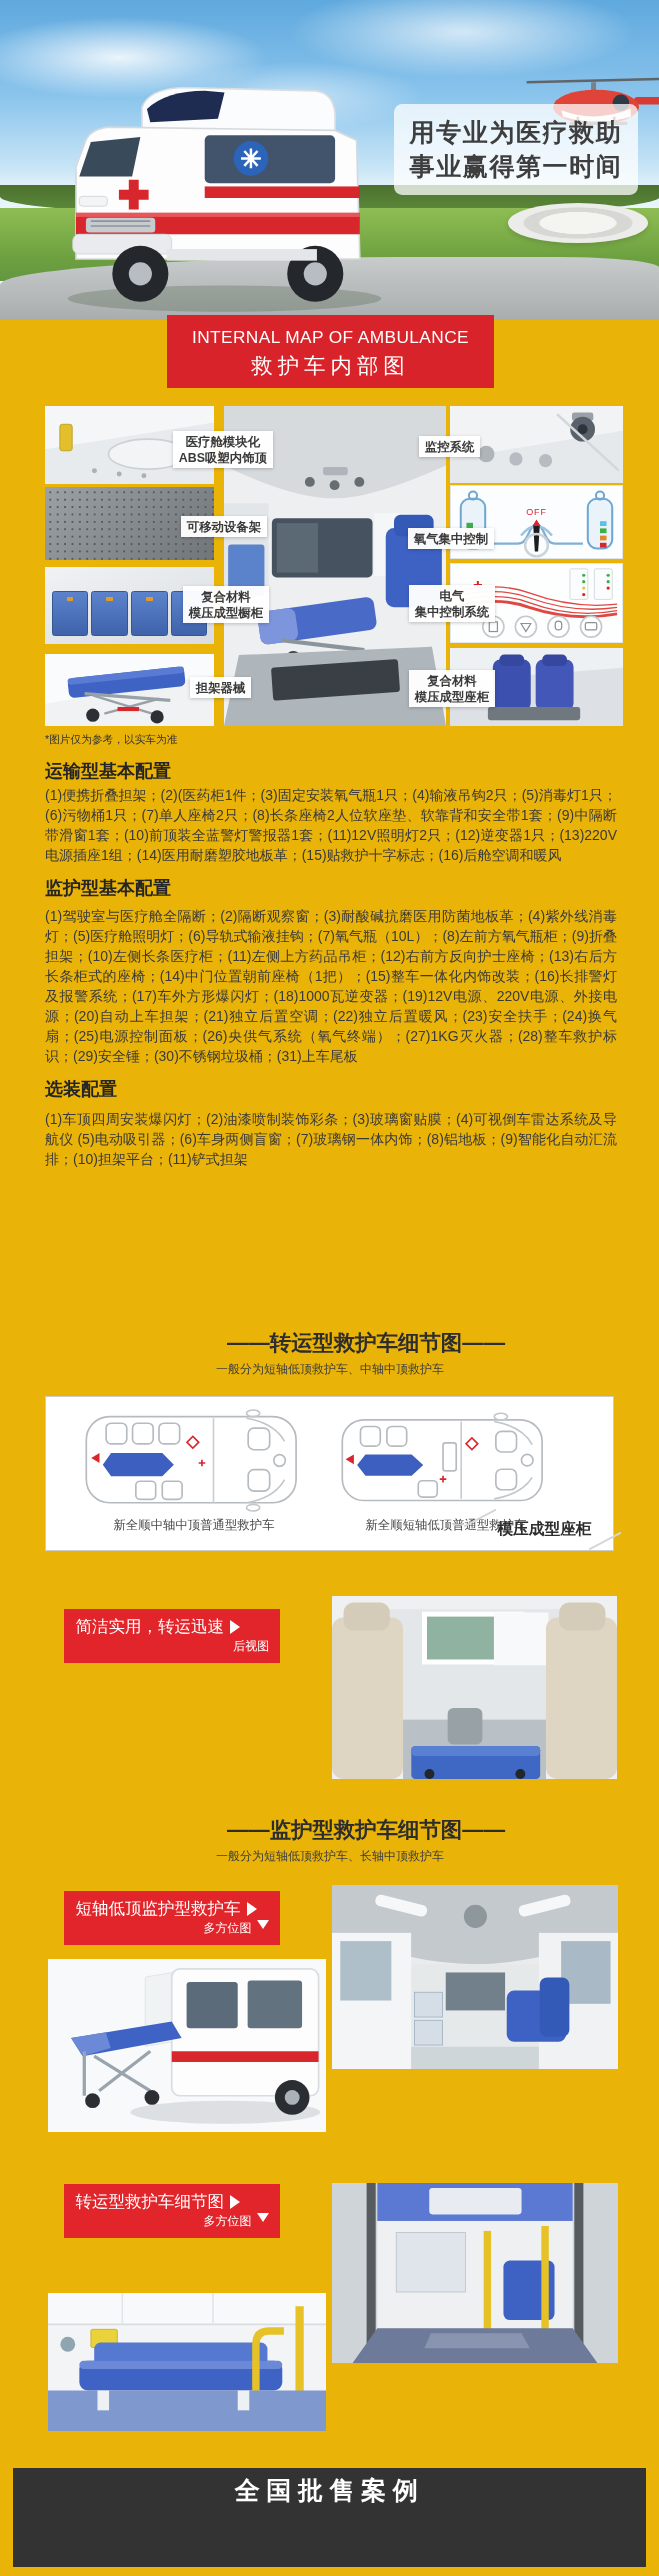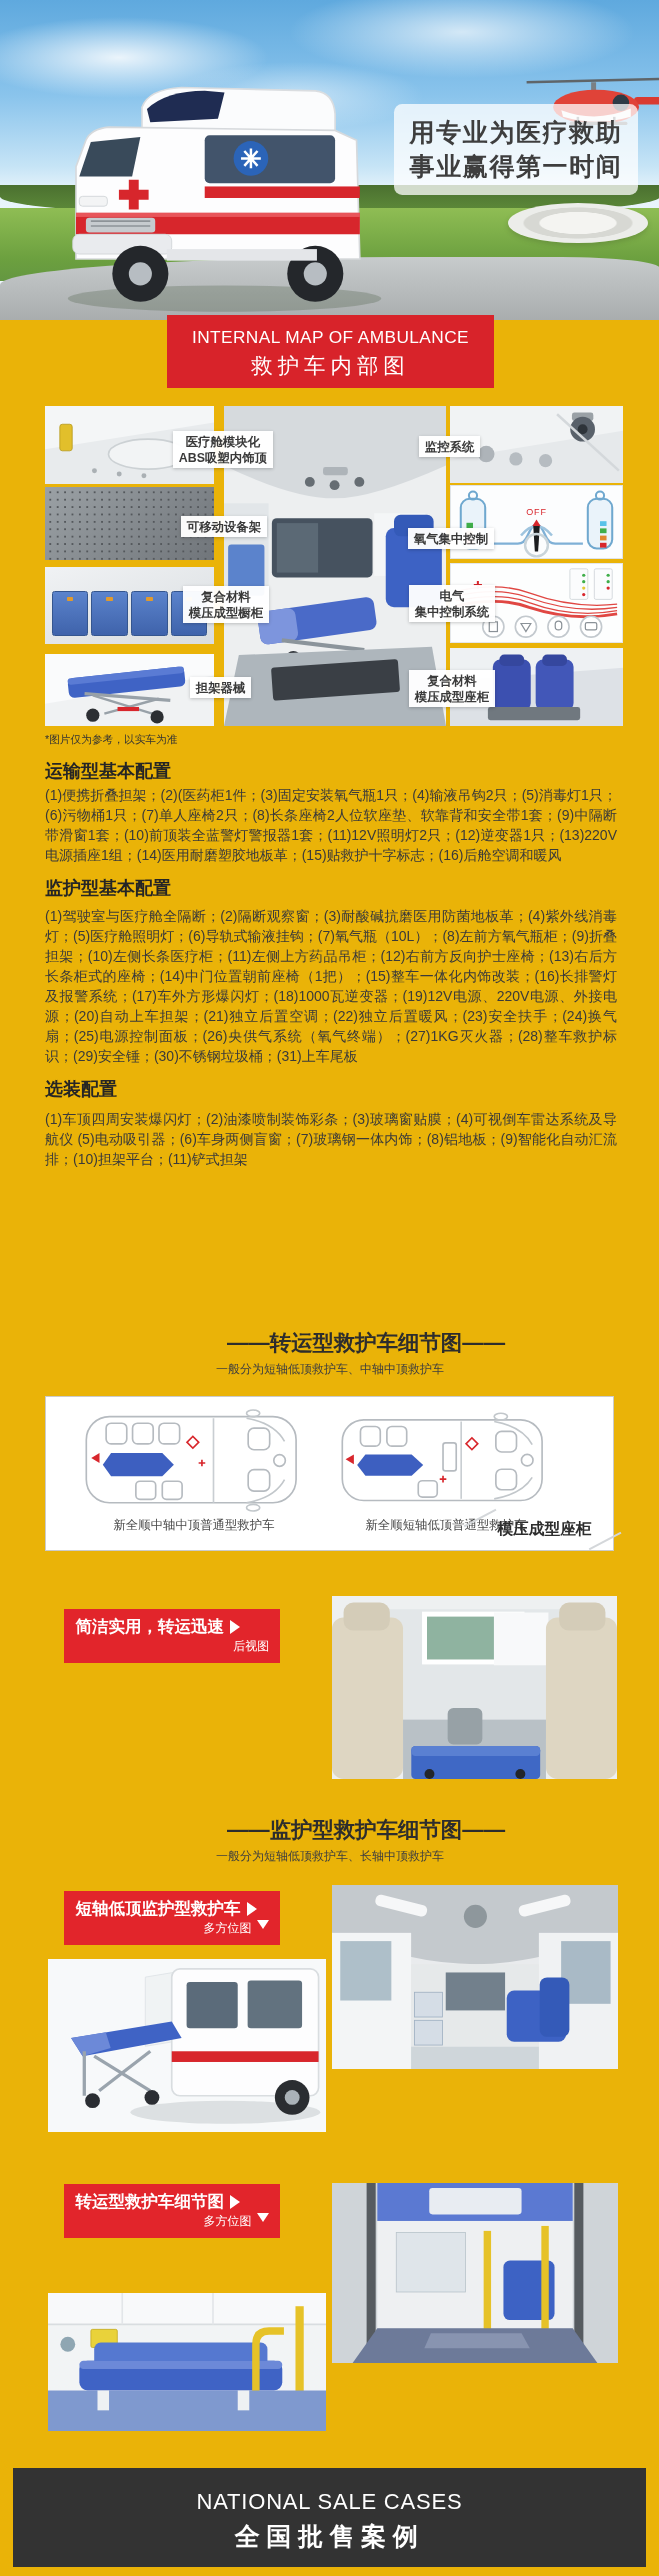--- a/index.html
+++ b/index.html
@@ -86,21 +86,21 @@
   .plan-r{position:absolute;left:293px;top:13px;width:213px;height:102px;}
   .plan-cap{position:absolute;top:120px;font-size:12.4px;color:#4a4a4a;width:206px;text-align:center;}
   .cap-l{left:45px}.cap-r{left:297px}
   .plan-label{position:absolute;right:11.5px;bottom:6.6px;font-size:15.7px;font-weight:bold;color:#2d2d2d;padding:3.3px 10px;}
   .plan-label::before{content:"";position:absolute;left:-25px;top:1.6px;width:36px;height:1.6px;background:#d4d7da;transform:rotate(-28deg);}
   .plan-label::after{content:"";position:absolute;right:-21.4px;bottom:1.6px;width:36px;height:1.6px;background:#d4d7da;transform:rotate(-28deg);}
 
   
   .chip{left:64px;width:216px;height:54px;background:var(--chip-red);color:#fff;padding:7.4px 10.7px 0 11.5px;box-sizing:border-box;}
   .chip1{top:1609px}.chip2{top:1891px}.chip3{top:2184px}
-  .chip .l1{font-size:16.5px;font-weight:bold;display:flex;align-items:center;gap:6px;white-space:nowrap;}
+  .chip .l1{font-size:16.5px;font-weight:normal;display:flex;align-items:center;gap:6px;white-space:nowrap;}
   .chip .l2{font-size:12px;margin-top:0;display:flex;justify-content:flex-end;gap:5.8px;}
   .tri-r{width:0;height:0;border-left:10.7px solid #fff;border-top:7.4px solid transparent;border-bottom:7.4px solid transparent;}
   .tri-d{width:0;height:0;border-top:9px solid #fff;border-left:6.6px solid transparent;border-right:6.6px solid transparent;}
 
   
   .pA{left:332px;top:1596px;width:285px;height:183px;}
   .pB{left:332px;top:1885px;width:286px;height:184px;}
   .pC{left:48px;top:1959px;width:278px;height:173px;}
   .pD{left:332px;top:2183px;width:286px;height:180px;}
   .pE{left:48px;top:2293px;width:278px;height:138px;}
@@ -526,18 +526,17 @@
       <rect x="38" y="82" width="246" height="10" rx="5" fill="#6c89d8"></rect>
       <path d="M252,128 V62 Q252,46 268,46 H286" fill="none" stroke="#e6c228" stroke-width="9"></path>
       <rect x="300" y="16" width="10" height="126" fill="#e6c228"></rect>
       <rect x="0" y="118" width="337" height="49" fill="#7f99cf"></rect>
       <rect x="60" y="118" width="14" height="24" fill="#eef1f3"></rect>
       <rect x="230" y="118" width="14" height="24" fill="#eef1f3"></rect>
     </svg>
   </div>
 
   <div class="dark-banner db2 abs">
-    <div class="en">NATIONAL SALE CASES</div>
     <div class="zh">全国批售案例</div>
   </div>
 
 </div>
 
 
 </body></html>

